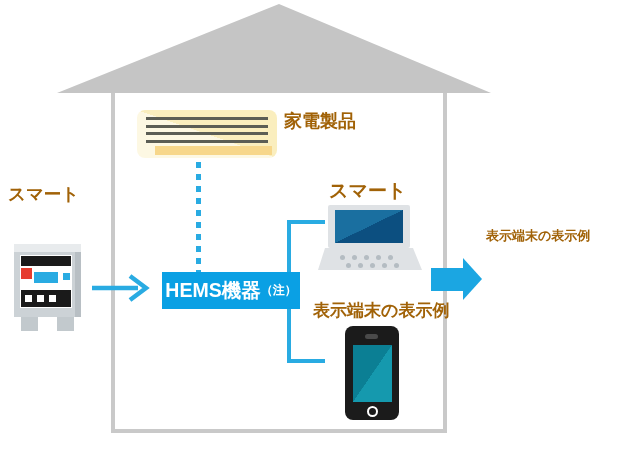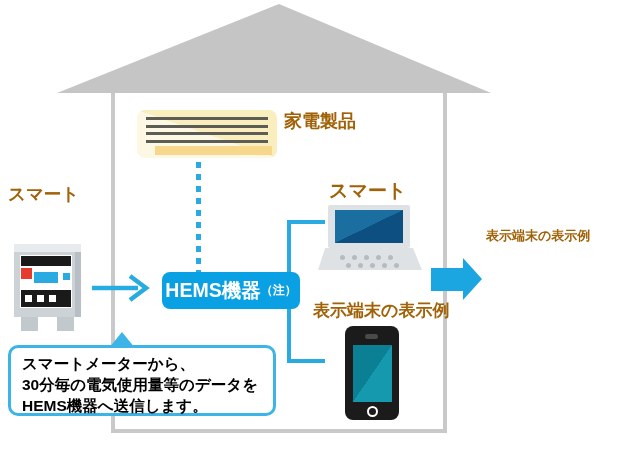--- a/index.html
+++ b/index.html
@@ -22,21 +22,21 @@
     background:linear-gradient(to top right,#fdf8e3 49.8%,#faeebe 50%); }
   .louver { position:absolute; left:9px; width:122px; height:3px; background:#5c5e55; }
   #ac-strip { position:absolute; left:18px; top:36px; width:117px; height:9px; background:#f7d78b; }
 
   
   #dash { left:196px; top:162px; width:5px; height:110px;
     background:repeating-linear-gradient(to bottom,#29abe2 0 6px,transparent 6px 12px); }
 
   
   #hems { left:162px; top:272px; width:138px; height:37px; background:#0aa0e4;
-    border-radius:8px; display:flex; align-items:center; justify-content:center;
+    border-radius:0; display:flex; align-items:center; justify-content:center;
     color:#fff; font-weight:bold; z-index:3; }
   #hems .main { font-size:19.5px; }
   #hems .note { font-size:12px; }
 
   
   .bracket { background:#29abe2; z-index:1; }
   #br-v { left:287px; top:220px; width:4px; height:143px; }
   #br-t { left:287px; top:220px; width:38px; height:4px; }
   #br-b { left:287px; top:359px; width:38px; height:4px; }
 
@@ -184,21 +184,15 @@
   <div id="lbl-meter" class="lbl">
     <div>スマート</div>
   </div>
   <div id="lbl-appliance" class="lbl">
     <div>家電製品</div>
   </div>
   <div id="lbl-pc" class="lbl">スマート</div>
   <div id="lbl-phone" class="lbl">表示端末の表示例</div>
   <div id="lbl-display" class="lbl">表示端末の表示例</div>
 
-  <div id="bubble" class="abs">
-    <div class="ptr"></div>
-    <div class="txt">スマートメーターから、</div>
-    <div class="txt">30分毎の電気使用量等のデータを</div>
-    <div class="txt">HEMS機器へ送信します。</div>
-  </div>
 
 
 </div>
 
 </body></html>

